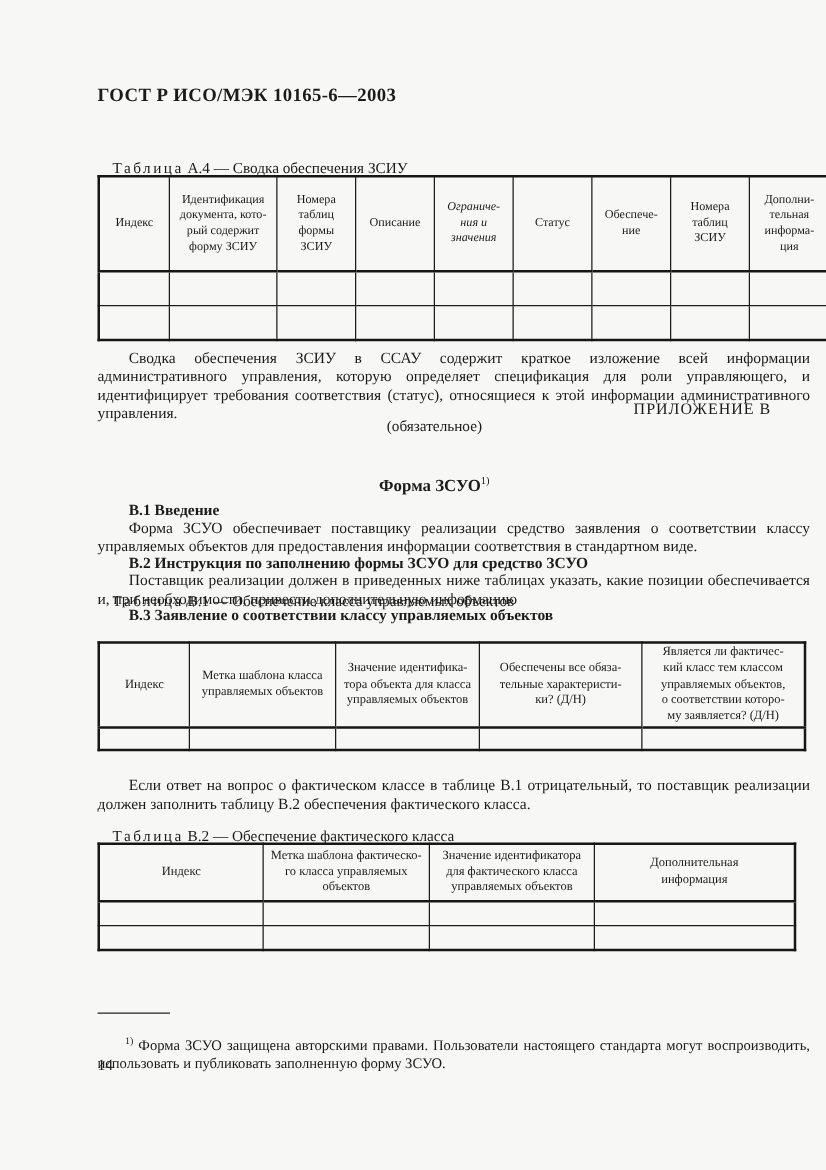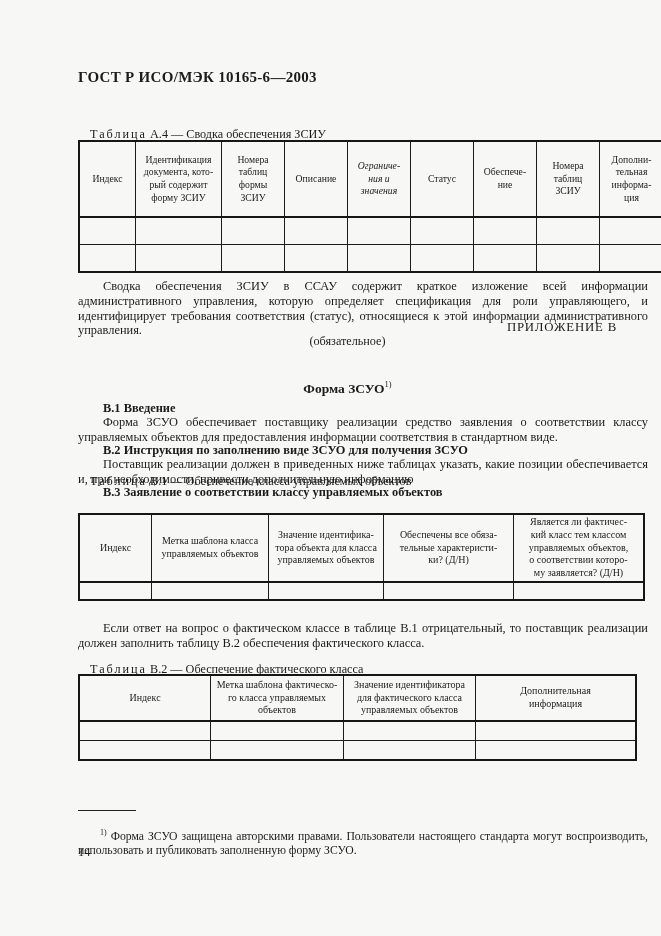--- a/index.html
+++ b/index.html
@@ -169,21 +169,21 @@
     <p class="abs body-text para-a4">Сводка обеспечения ЗСИУ в ССАУ содержит краткое изложение всей информации административного управления, которую определяет спецификация для роли управляющего, и идентифицирует требования соответствия (статус), относящиеся к этой информации административного управления.</p>
 
     <p class="abs centered app-title">ПРИЛОЖЕНИЕ В</p>
     <p class="abs centered app-sub">(обязательное)</p>
 
     <p class="abs centered form-title"><span>Форма ЗСУО</span><sup>1)</sup></p>
 
     <p class="abs sec-h b1-h">В.1 Введение</p>
     <p class="abs body-text b1-t">Форма ЗСУО обеспечивает поставщику реализации средство заявления о соответствии классу управляемых объектов для предоставления информации соответствия в стандартном виде.</p>
 
-    <p class="abs sec-h b2-h">В.2 Инструкция по заполнению виде ЗСУО для получения ЗСУО</p>
+    <p class="abs sec-h b2-h">В.2 Инструкция по заполнению формы ЗСУО для средство ЗСУО</p>
     <p class="abs body-text b2-t">Поставщик реализации должен в приведенных ниже таблицах указать, какие позиции обеспечивается и, при необходимости, привести дополнительную информацию</p>
 
     <p class="abs sec-h b3-h">В.3 Заявление о соответствии классу управляемых объектов</p>
 
     <p class="abs tcap cap-b1"><span class="tword">Таблица</span> <span>В.1</span> <span>— Обеспечение класса управляемых объектов</span></p>
 
     <table class="abs doc-table t-b1">
       <thead>
           <tr>
             <th>Индекс</th>

